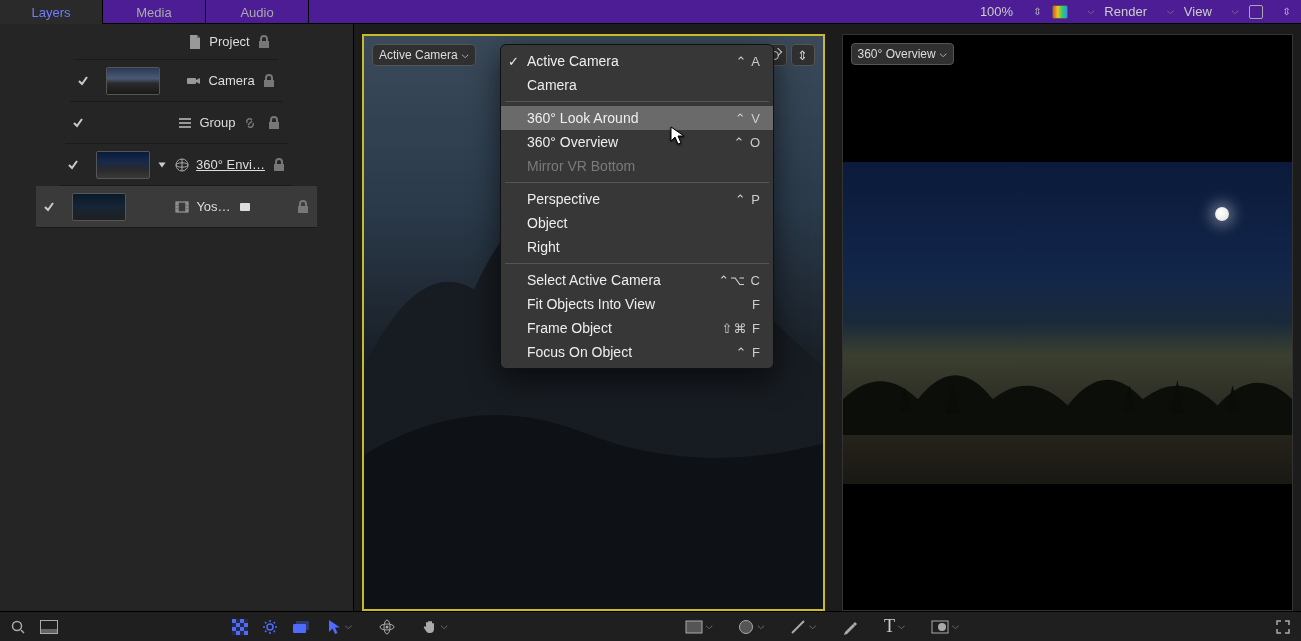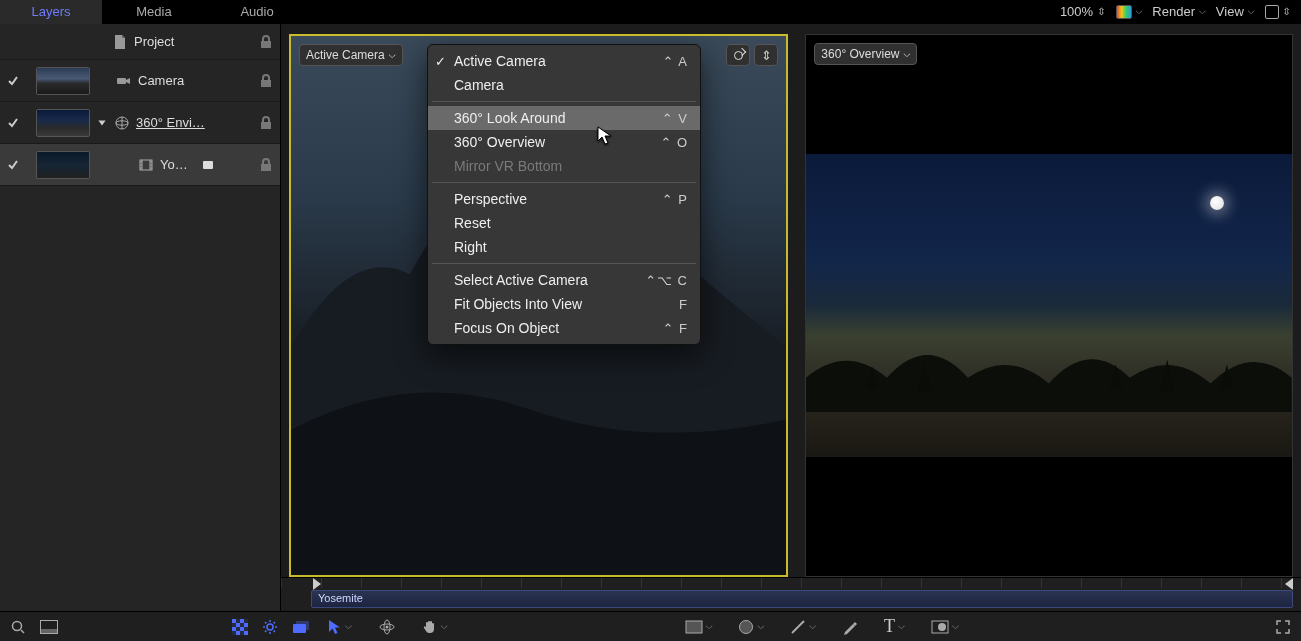--- a/index.html
+++ b/index.html
@@ -1,31 +1,31 @@
 <!DOCTYPE html>
 <html><head>
 <meta charset="utf-8">
 <style>
 * { margin:0; padding:0; box-sizing:border-box; font-family:-apple-system,BlinkMacSystemFont,"Segoe UI",Helvetica,Arial,sans-serif; -webkit-font-smoothing:antialiased; }
 html,body { width:1301px; height:641px; background:#1a1a1a; color:#d0d0d0; overflow:hidden; user-select:none; }
 .root { display:flex; flex-direction:column; height:641px; }
 
 
-.tabbar { display:flex; align-items:center; height:24px; background:#000000; border-bottom:1px solid #000; font-size:13px; }
+.tabbar { display:flex; height:24px; background:#4c1d95; border-bottom:1px solid #000; font-size:13px; }
 .tab { width:103px; height:24px; display:flex; align-items:center; justify-content:center; color:#aaa; border-right:1px solid #000; cursor:pointer; }
 .tab.active { color:#6f7cff; background:#2a2a2a; }
 .tabbar-spacer { flex:1; }
 .tabbar-right { display:flex; align-items:center; gap:10px; padding-right:10px; color:#ccc; font-size:13px; }
-.tabbar-right .item { display:flex; align-items:center; gap:4px; cursor:pointer; }
+.tabbar-right .item { display:flex; align-items:center; gap:20px; cursor:pointer; }
 .swatch-btn { width:16px; height:14px; background:linear-gradient(90deg,#e74c3c,#f1c40f,#2ecc71,#3498db); border-radius:2px; border:1px solid #555; }
 .square-btn { width:14px; height:14px; border:1px solid #aaa; border-radius:2px; }
 
 
 .main { flex:1; display:flex; min-height:0; }
-.sidebar { width:281px; background:#252525; border-right:1px solid #000; display:flex; flex-direction:column; }
+.sidebar { width:354px; background:#252525; border-right:1px solid #000; display:flex; flex-direction:column;align-items:center; }
 .layer-row { display:flex; align-items:center; height:42px; padding:0 6px 0 6px; border-bottom:1px solid #1a1a1a; gap:6px; font-size:13px; }
 .layer-row.header { height:36px; }
 .layer-check { width:14px; height:14px; display:flex; align-items:center; justify-content:center; }
 .layer-thumb { width:54px; height:30px; background:#3a3a3a; border:1px solid #555; border-radius:2px; display:flex; align-items:center; justify-content:center; overflow:hidden; }
 .layer-thumb.mini { width:54px; height:28px; }
 .layer-thumb-inner1 { width:100%; height:100%; background:linear-gradient(180deg,#2a3a55 0%,#4a5a75 40%,#2a2a2a 60%,#1a1a1a 100%); }
 .layer-thumb-inner2 { width:100%; height:100%; background:linear-gradient(180deg,#0a1a3a 0%,#1a2a4a 40%,#2a2a2a 70%,#3a3a3a 100%); }
 .layer-thumb-inner3 { width:100%; height:100%; background:linear-gradient(180deg,#0a1a2a 0%,#152535 50%,#202020 100%); }
 .layer-label { flex:1; color:#ddd; overflow:hidden; text-overflow:ellipsis; white-space:nowrap; }
 .layer-label.underlined { text-decoration:underline; }
@@ -156,20 +156,44 @@
             </svg>
         </span>
         <span class="layer-label">Camera</span>
         <span class="ic layer-lock">
           <svg viewBox="0 0 16 16">
               <path fill="#777" d="M4 7V5a4 4 0 018 0v2h1v7H3V7h1zm2 0h4V5a2 2 0 00-4 0v2z"></path>
             </svg>
         </span>
       </div>
 
+      <div class="layer-row">
+        <span class="layer-check">
+          <svg width="12" height="12" viewBox="0 0 12 12">
+              <path d="M2 6l3 3 5-7" stroke="#ccc" stroke-width="2" fill="none"></path>
+            </svg>
+        </span>
+        <span class="indent-sp" style="width:80px;"></span>
+        <span class="ic">
+          <svg viewBox="0 0 16 16">
+              <path d="M2 4h12M2 8h12M2 12h12" stroke="#999" stroke-width="2"></path>
+            </svg>
+        </span>
+        <span class="layer-label">Group</span>
+        <span class="ic" style="color:#777;margin-right:2px;">
+          <svg viewBox="0 0 16 16">
+              <path d="M6 10l4-4M5 8a3 3 0 014-4l1 1M11 8a3 3 0 01-4 4l-1-1" stroke="#777" stroke-width="1.5" fill="none"></path>
+            </svg>
+        </span>
+        <span class="ic layer-lock">
+          <svg viewBox="0 0 16 16">
+              <path fill="#777" d="M4 7V5a4 4 0 018 0v2h1v7H3V7h1zm2 0h4V5a2 2 0 00-4 0v2z"></path>
+            </svg>
+        </span>
+      </div>
 
       <div class="layer-row">
         <span class="layer-check">
           <svg width="12" height="12" viewBox="0 0 12 12">
               <path d="M2 6l3 3 5-7" stroke="#ccc" stroke-width="2" fill="none"></path>
             </svg>
         </span>
         <span class="indent-sp" style="width:4px;"></span>
         <span class="layer-thumb mini">
             <span class="layer-thumb-inner2"></span>
@@ -275,33 +299,37 @@
             </div>
             <div class="mi dis">
               <span>Mirror VR Bottom</span>
             </div>
             <div class="sep"></div>
             <div class="mi">
               <span>Perspective</span>
               <span class="sc">⌃ P</span>
             </div>
             <div class="mi">
-                <span>Reset</span>
+                <span>Object</span>
               </div>
             <div class="mi">
                 <span>Right</span>
               </div>
             <div class="sep"></div>
             <div class="mi">
               <span>Select Active Camera</span>
               <span class="sc">⌃⌥ C</span>
             </div>
             <div class="mi">
               <span>Fit Objects Into View</span>
               <span class="sc">F</span>
+            </div>
+            <div class="mi">
+              <span>Frame Object</span>
+              <span class="sc">⇧⌘ F</span>
             </div>
             <div class="mi">
               <span>Focus On Object</span>
               <span class="sc">⌃ F</span>
             </div>
           </div>
           <div class="cursor-fake">
             <svg width="16" height="20" viewBox="0 0 16 20">
                 <path d="M1 1l0 14 4-4 3 7 3-1-3-7 6 0z" fill="#fff" stroke="#000" stroke-width="1"></path>
               </svg>
@@ -324,36 +352,20 @@
                     <path d="M300 60l6-22 6 22z"></path>
                     <path d="M350 62l7-28 7 28z"></path>
                     <path d="M410 60l6-22 6 22z"></path>
                 </g>
               </svg>
             </div>
           </div>
         </div>
       </div>
 
-      <div class="timeline">
-        <div class="ruler"></div>
-        <div class="playhead-l">
-          <svg class="ph-svg" viewBox="0 0 12 12">
-              <path d="M2 0v12l8-6z" fill="#ccc"></path>
-            </svg>
-        </div>
-        <div class="clip">
-          <span>Yosemite</span>
-        </div>
-        <div class="playhead-r">
-          <svg class="ph-svg" viewBox="0 0 12 12">
-              <path d="M10 0v12l-8-6z" fill="#ccc"></path>
-            </svg>
-        </div>
-      </div>
     </div>
   </div>
 
   <div class="bottombar">
     <div class="bottom-left">
       <span class="bb-icon">
         <svg width="16" height="16" viewBox="0 0 16 16">
             <circle cx="7" cy="7" r="4.5" stroke="#aaa" fill="none" stroke-width="1.5"></circle>
             <path d="M11 11l3 3" stroke="#aaa" stroke-width="1.5"></path>
           </svg>

